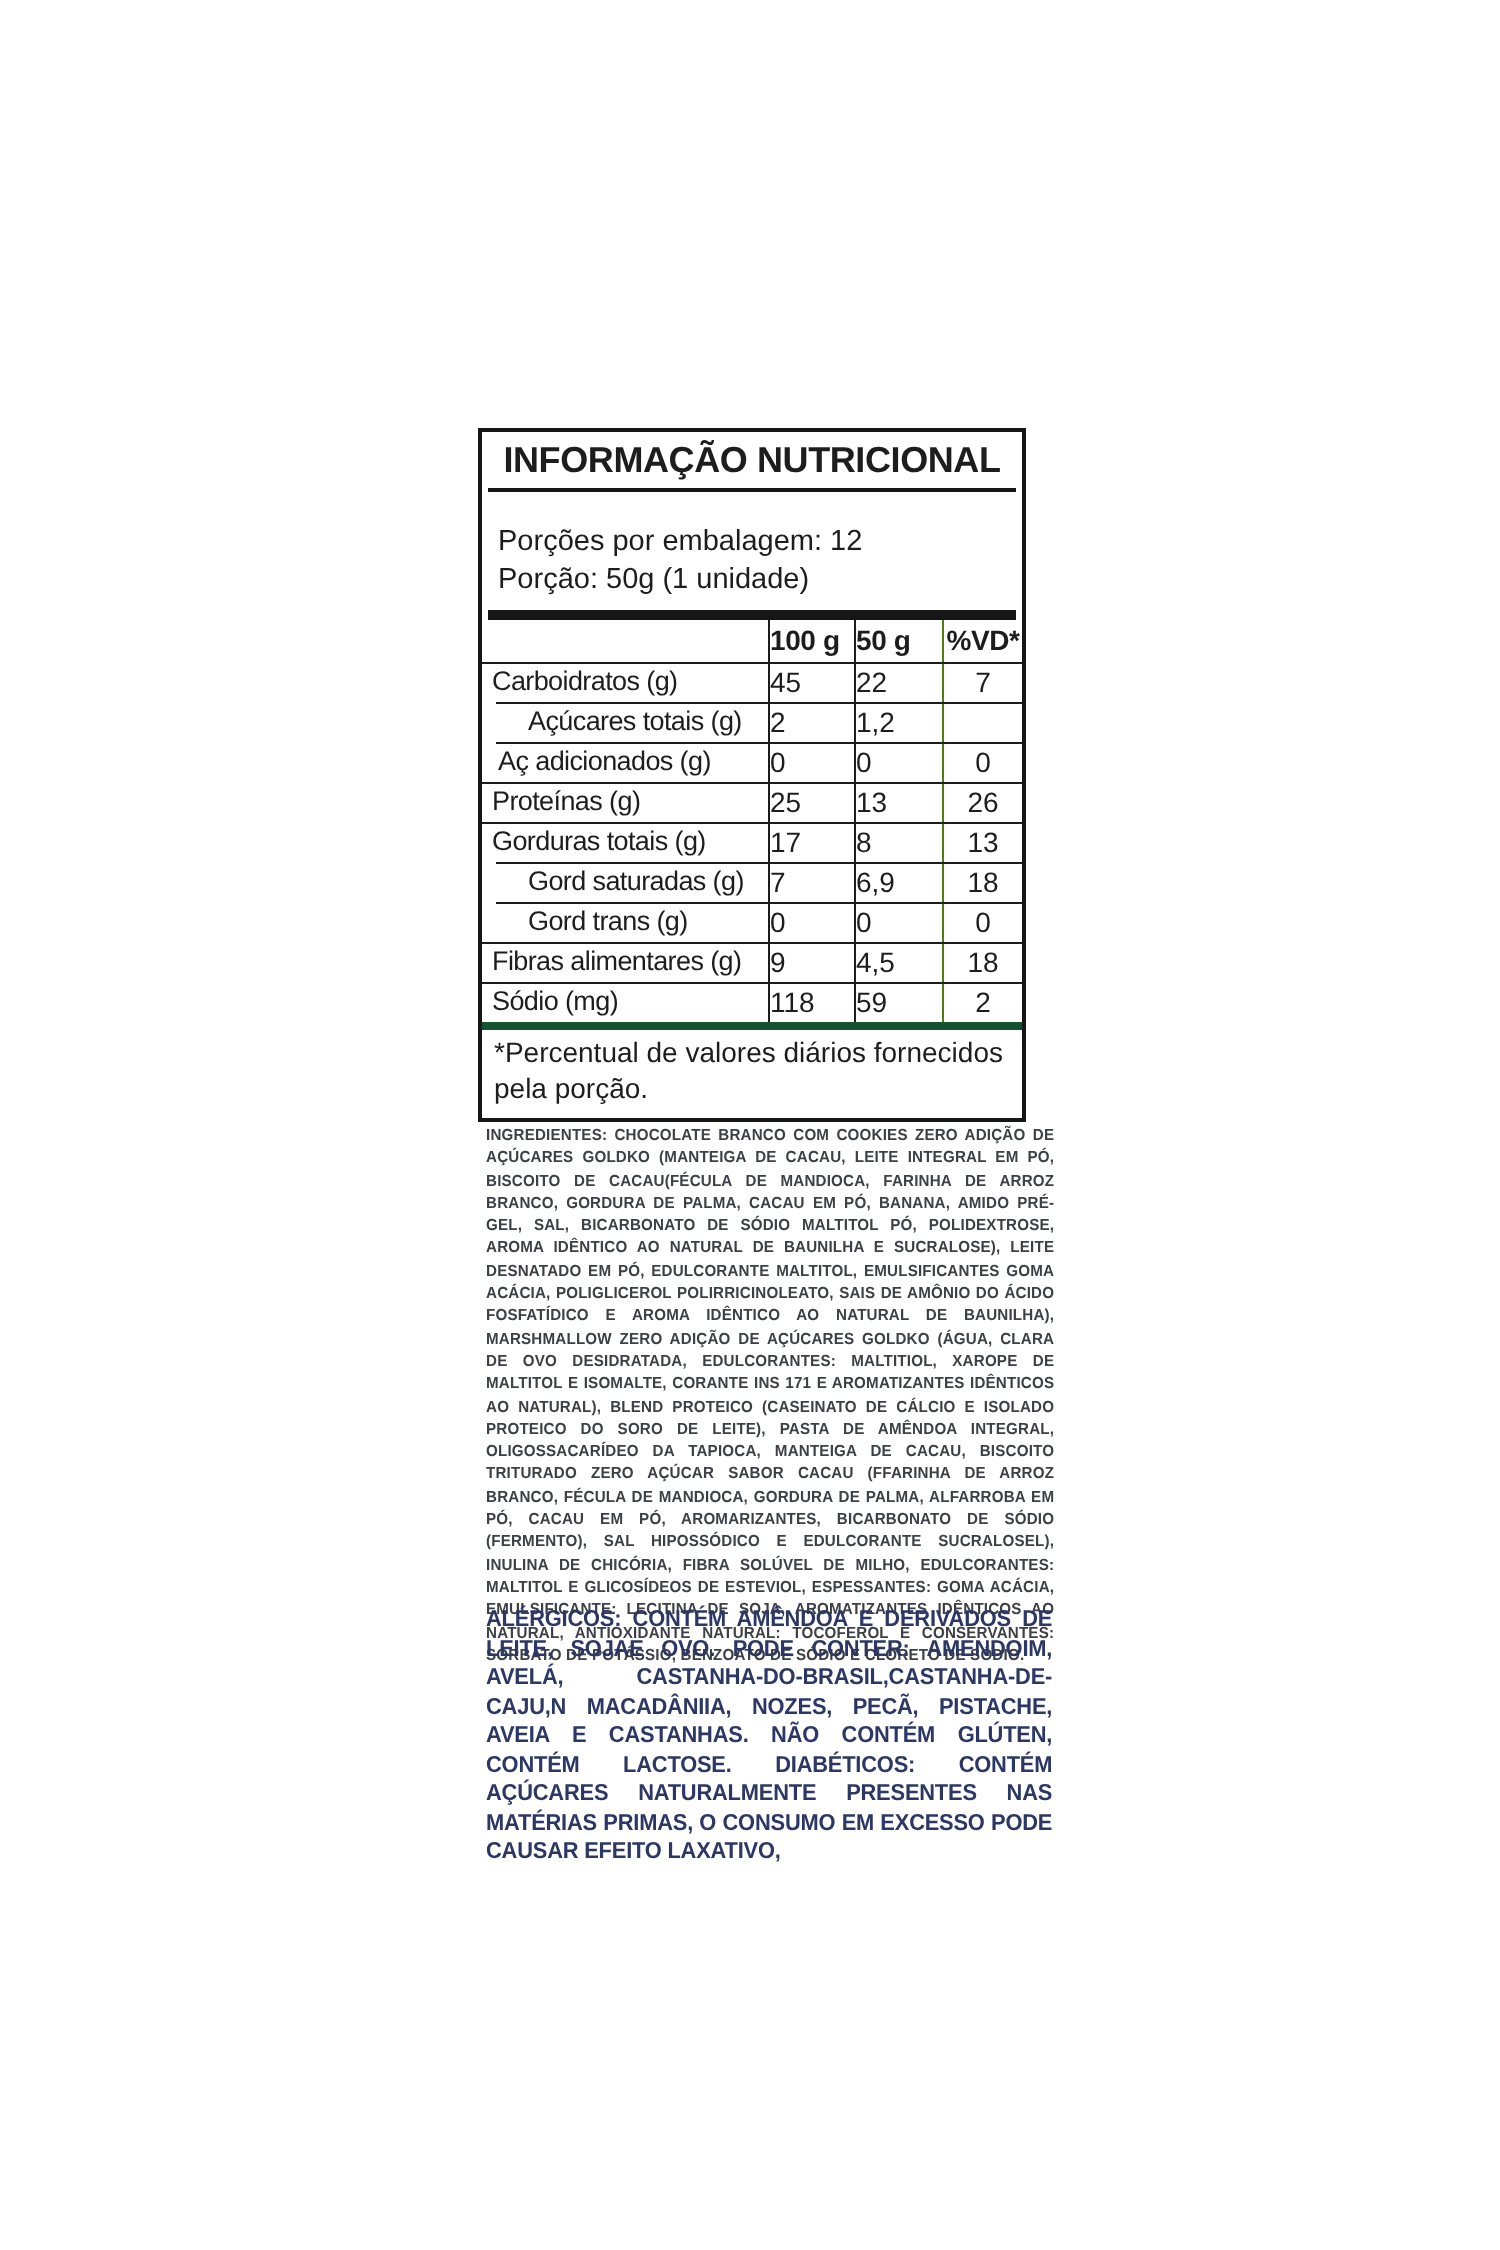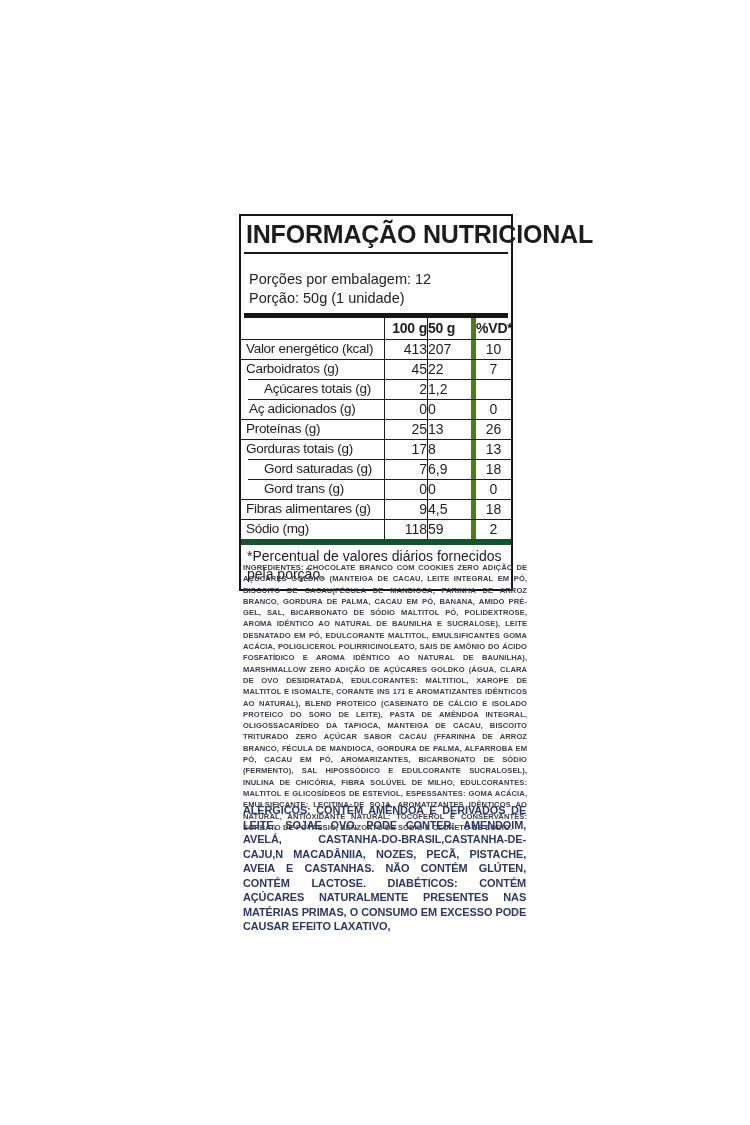--- a/index.html
+++ b/index.html
@@ -12,21 +12,21 @@
     overflow:hidden;
   }
   
   .label-box{
     position:absolute;left:239px;top:214px;width:274px;
     border:2px solid #161616;
     box-sizing:border-box;
     background:#fff;
   }
   .nt-title{
-    font-size:25px;font-weight:bold;text-align:center;
+    font-size:18px;font-weight:bold;text-align:center;
     padding:4px 2px 3px;letter-spacing:-0.2px;
     border-bottom:2px solid #161616;
     margin:0 3px;
     white-space:nowrap;
   }
   .servings{
     padding:16px 8px 6px;font-size:14.5px;line-height:18.5px;
   }
   .thick-bar{height:5px;background:#161616;margin:0 3px;}
   .trow{
@@ -37,26 +37,26 @@
     content:"";position:absolute;left:0;right:0;top:0;height:1px;background:#1c1c1c;
   }
   .trow.header::before{display:none;}
   .trow.header{height:21px;line-height:21px;font-weight:bold;}
   .trow.sub1::before{left:7px;}
   .trow.sub2::before{left:7px;}
   .c{box-sizing:border-box;overflow:hidden;white-space:nowrap;}
   .c.lab{width:143px;font-size:13.5px;letter-spacing:-0.3px;padding-left:5px;}
   .sub1 .c.lab{padding-left:23px;}
   .sub2 .c.lab{padding-left:8px;}
-  .c.val{width:43px;text-align:right;font-size:14px;border-left:1px solid #1c1c1c;}
+  .c.val{width:43px;text-align:left;font-size:14px;border-left:1px solid #1c1c1c;}
   .c.val2{width:44px;text-align:left;font-size:14px;border-left:1px solid #1c1c1c;}
-  .c.vd{width:40px;text-align:center;font-size:14px;border-left:5px solid #4d7c0f;}
+  .c.vd{width:40px;text-align:center;font-size:14px;border-left:1px solid #4d7c0f;}
   .trow.header .c{font-size:14px;letter-spacing:-0.2px;}
   .nt-foot{
-    border-top:6px solid #14532d;
+    border-top:4px solid #14532d;
     padding:3px 6px 6px;font-size:14px;line-height:17.5px;
   }
   
   .ingredients{
     position:absolute;left:243px;top:562px;width:300px;
     transform:scaleX(0.947);transform-origin:left top;
     font-size:8px;font-weight:bold;line-height:11.3px;
     text-align:justify;color:#3d4046;letter-spacing:0.1px;
   }
   
@@ -80,26 +80,20 @@
     </div>
     <div class="thick-bar"></div>
 
     <div class="trow header">
       <div class="c lab"></div>
       <div class="c val">100 g</div>
       <div class="c val2">50 g</div>
       <div class="c vd">%VD*</div>
     </div>
 
-    <div class="trow">
-      <div class="c lab">Valor energético (kcal)</div>
-      <div class="c val">413</div>
-      <div class="c val2">207</div>
-      <div class="c vd">10</div>
-    </div>
 
     <div class="trow">
       <div class="c lab">Carboidratos (g)</div>
       <div class="c val">45</div>
       <div class="c val2">22</div>
       <div class="c vd">7</div>
     </div>
 
     <div class="trow sub1">
       <div class="c lab">Açúcares totais (g)</div>

